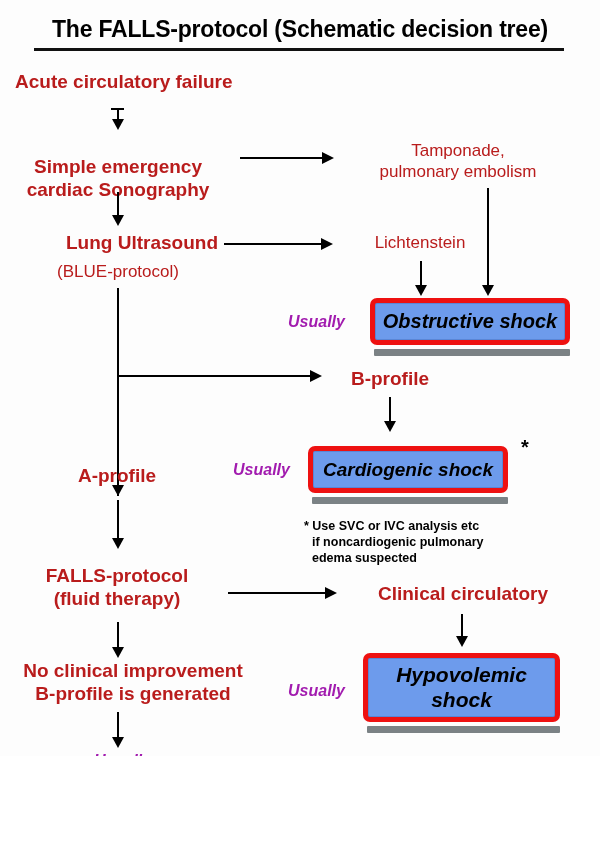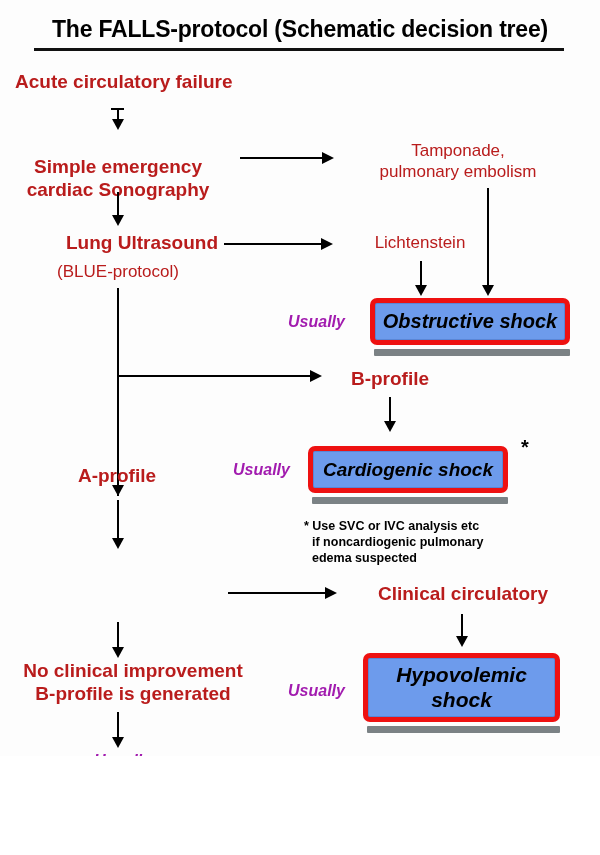--- a/index.html
+++ b/index.html
@@ -208,20 +208,22 @@
 
   <div class="footnote" style="left:304px; top:519px; width:230px;">* Use SVC or IVC analysis etc
 if noncardiogenic pulmonary
 edema suspected</div>
 
   <div class="node bold c" style="left:57px; top:464px; width:120px; font-size:19px;">A-profile</div>
 
   <div class="vline" style="left:117px; top:500px; height:46px;"></div>
   <div class="head-down" style="left:112px; top:538px;"></div>
 
+  <div class="node bold c" style="left:22px; top:564px; width:190px; font-size:19px;">FALLS-protocol
+(fluid therapy)</div>
 
   <div class="hline" style="left:228px; top:592px; width:100px;"></div>
   <div class="head-right" style="left:325px; top:587px;"></div>
 
   <div class="node bold c" style="left:348px; top:582px; width:230px; font-size:19px;">Clinical circulatory</div>
 
   <div class="vline" style="left:461px; top:614px; height:30px;"></div>
   <div class="head-down" style="left:456px; top:636px;"></div>
 
   <div class="vline" style="left:117px; top:622px; height:33px;"></div>

